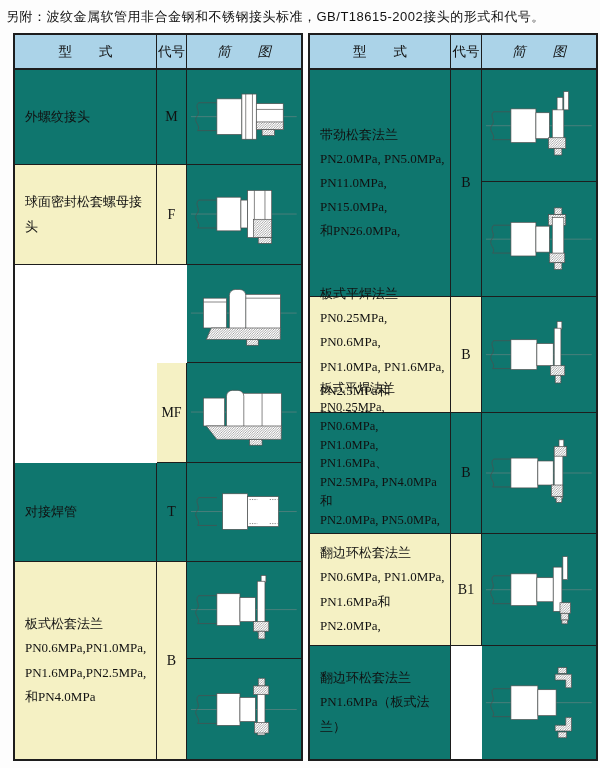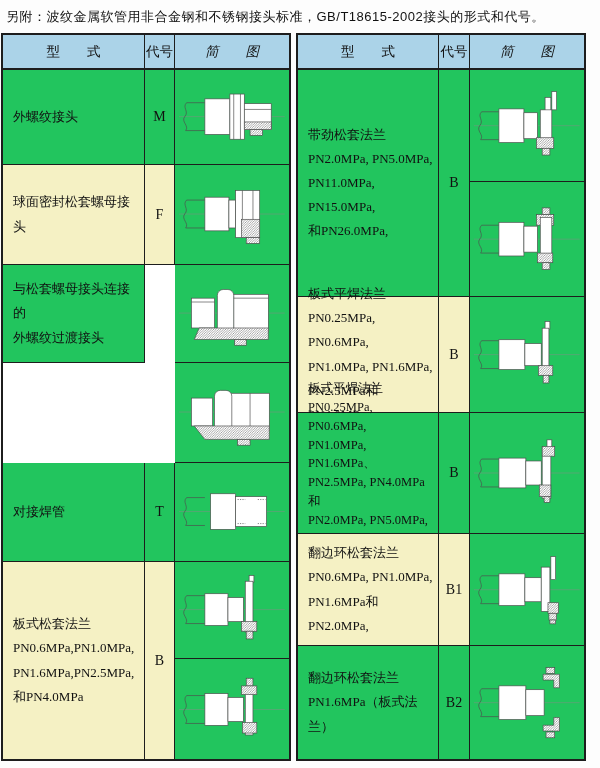--- a/index.html
+++ b/index.html
@@ -5,30 +5,30 @@
   html,body{margin:0;padding:0;}
   body{
     width:600px;height:768px;background:#fdfdfd;overflow:hidden;
     font-family:"Liberation Serif","DejaVu Serif",serif;color:#111;
   }
   .page-title{
     font-family:"Liberation Sans","DejaVu Sans",sans-serif;
     font-weight:normal;font-size:13px;letter-spacing:0.5px;
     padding:8px 4px 7px 6px;white-space:nowrap;
   }
-  .tables{display:flex;gap:5px;margin-left:1px;}
+  .tables{display:flex;gap:5px;margin-left:13px;}
   .tbl{
     display:grid;border:2px solid #1d1d1d;background:#fff;box-sizing:border-box;
   }
   .tbl-left{grid-template-columns:142px 30px 114px;
     grid-template-rows:35px 95px 100px 98px 100px 99px 97px 100px;}
   .tbl-right{grid-template-columns:141px 31px 114px;
     grid-template-rows:35px 112px 115px 116px 121px 112px 113px;}
   .c{border-right:1px solid #1d1d1d;border-bottom:1px solid #1d1d1d;
-     box-sizing:border-box;position:relative;background:#22c55e;}
+     box-sizing:border-box;position:relative;background:#0f766e;}
   .lc{border-right:none;font-style:italic;}
   .lr{border-bottom:none;}
   .hdr{
     background:var(--hdr-bg,#abd3e8);
     display:flex;align-items:center;justify-content:center;
     font-size:13.5px;border-bottom-width:2px;
   }
   .type-cell{
     display:flex;align-items:center;font-size:13px;line-height:1.85;
     padding:4px 4px 4px 10px;white-space:pre-line;
@@ -95,37 +95,36 @@
             <rect x="108" y="46" width="14" height="58" fill="#fff"></rect>
             <rect x="122" y="26" width="50" height="98" fill="#fff"></rect>
             <line x1="136" y1="26" x2="136" y2="124"></line>
             <line x1="158" y1="26" x2="158" y2="124"></line>
             <rect x="134" y="86" width="38" height="38" fill="url(#hp)"></rect>
             <rect x="144" y="124" width="28" height="12" fill="url(#hp)"></rect>
           </g>
         </svg>
     </div>
 
-    <div class="c type-cell" style="grid-row:4;grid-column:1">与松套螺母接头连接的
-外螺纹过渡接头</div>
     <div class="c diag-cell lc" style="grid-row:4;grid-column:3">
       <svg class="diag" viewBox="0 0 230 150">
           <line x1="4" y1="75" x2="224" y2="75" stroke="#8a8a8a" stroke-width="1"></line>
           <g stroke="#4d4d4d" stroke-width="1.4" fill="none">
             <rect x="30" y="44" width="48" height="62" fill="#fff"></rect>
             <rect x="118" y="36" width="72" height="78" fill="#fff"></rect>
             <rect x="84" y="26" width="34" height="98" fill="#fff" rx="12"></rect>
             <line x1="30" y1="52" x2="78" y2="52"></line>
             <line x1="118" y1="44" x2="190" y2="44"></line>
             <polygon points="46,106 190,106 190,130 36,130" fill="url(#hp)"></polygon>
             <rect x="120" y="130" width="24" height="12" fill="url(#hp)"></rect>
           </g>
         </svg>
     </div>
 
+    <div class="c code-cell hl" style="grid-row:5;grid-column:2">MF</div>
     <div class="c diag-cell lc" style="grid-row:5;grid-column:3">
       <svg class="diag" viewBox="0 0 230 150">
           <line x1="4" y1="75" x2="224" y2="75" stroke="#8a8a8a" stroke-width="1"></line>
           <g stroke="#4d4d4d" stroke-width="1.4" fill="none">
             <rect x="30" y="46" width="44" height="58" fill="#fff"></rect>
             <rect x="112" y="36" width="80" height="78" fill="#fff"></rect>
             <line x1="152" y1="36" x2="152" y2="114"></line>
             <rect x="78" y="30" width="36" height="90" fill="#fff" rx="12"></rect>
             <polygon points="36,104 192,104 192,132 58,132" fill="url(#hp)"></polygon>
             <rect x="126" y="132" width="26" height="12" fill="url(#hp)"></rect>
@@ -301,21 +300,20 @@
             <rect x="144" y="28" width="18" height="92" fill="#fff"></rect>
             <rect x="158" y="102" width="22" height="22" fill="url(#hp)"></rect>
             <rect x="160" y="124" width="16" height="14" fill="url(#hp)"></rect>
             <rect x="162" y="138" width="12" height="8" fill="url(#hp)"></rect>
           </g>
         </svg>
     </div>
 
     <div class="c type-cell lr" style="grid-row:7;grid-column:1">翻边环松套法兰
 PN1.6MPa（板式法兰）</div>
-    <div class="c code-cell lr" style="grid-row:7;grid-column:2">B2</div>
     <div class="c diag-cell lc lr" style="grid-row:7;grid-column:3">
       <svg class="diag" viewBox="0 0 230 150">
           <line x1="4" y1="75" x2="224" y2="75" stroke="#8a8a8a" stroke-width="1"></line>
           <g stroke="#4d4d4d" stroke-width="1.4" fill="none">
             <path d="M20,46 C10,56 26,64 16,75 C8,86 26,94 18,104"></path>
             <line x1="20" y1="46" x2="58" y2="46"></line>
             <line x1="18" y1="104" x2="58" y2="104"></line>
             <rect x="56" y="40" width="56" height="70" fill="#fff"></rect>
             <rect x="112" y="48" width="38" height="54" fill="#fff"></rect>
             <polygon points="148,16 182,16 182,44 170,44 170,28 148,28" fill="url(#hp)"></polygon>

